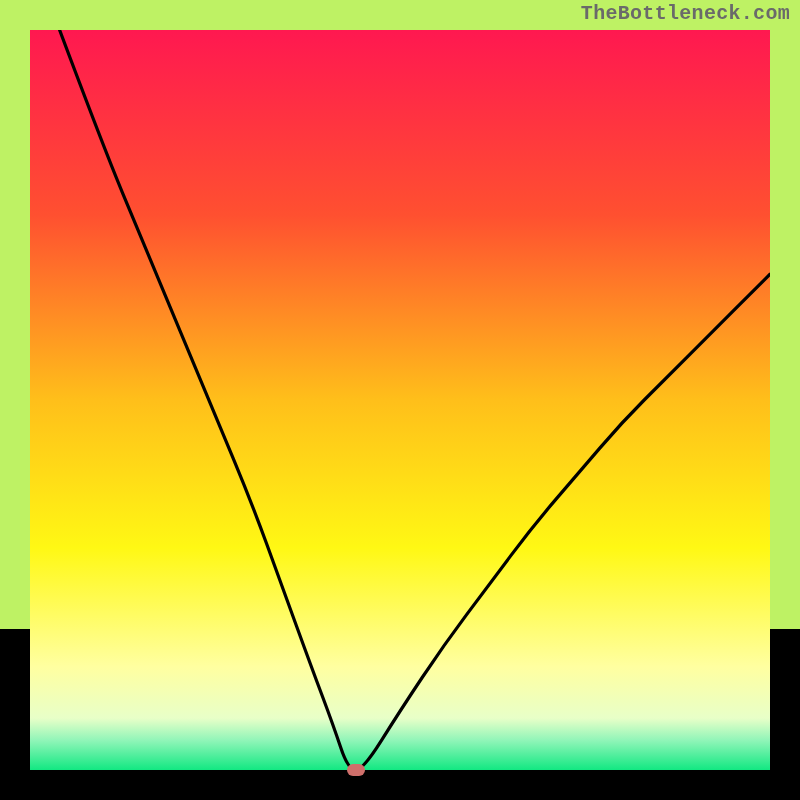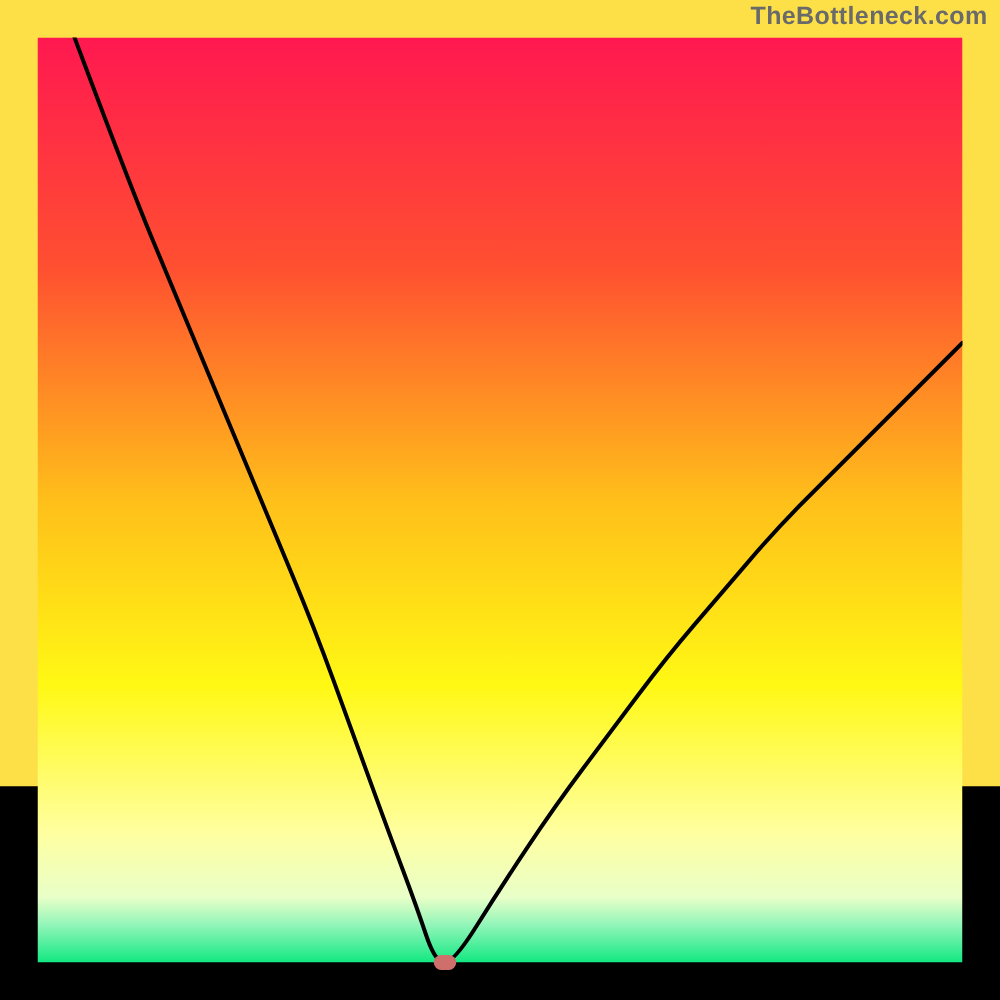--- a/index.html
+++ b/index.html
@@ -8,21 +8,22 @@
     width: 800px;
     height: 800px;
     background: #000;
     font-family: Arial, Helvetica, sans-serif;
     overflow: hidden;
   }
   .frame {
     position: relative;
     width: 800px;
     height: 629px;
-    background: #fde047;
+    background: #bef264;
+    font-family: Liberation Mono, monospace;
   }
   .watermark {
     position: absolute;
     top: 2px;
     right: 10px;
     color: #6a6a6a;
     font-size: 20px;
     font-weight: 600;
     letter-spacing: 0.3px;
     z-index: 10;

